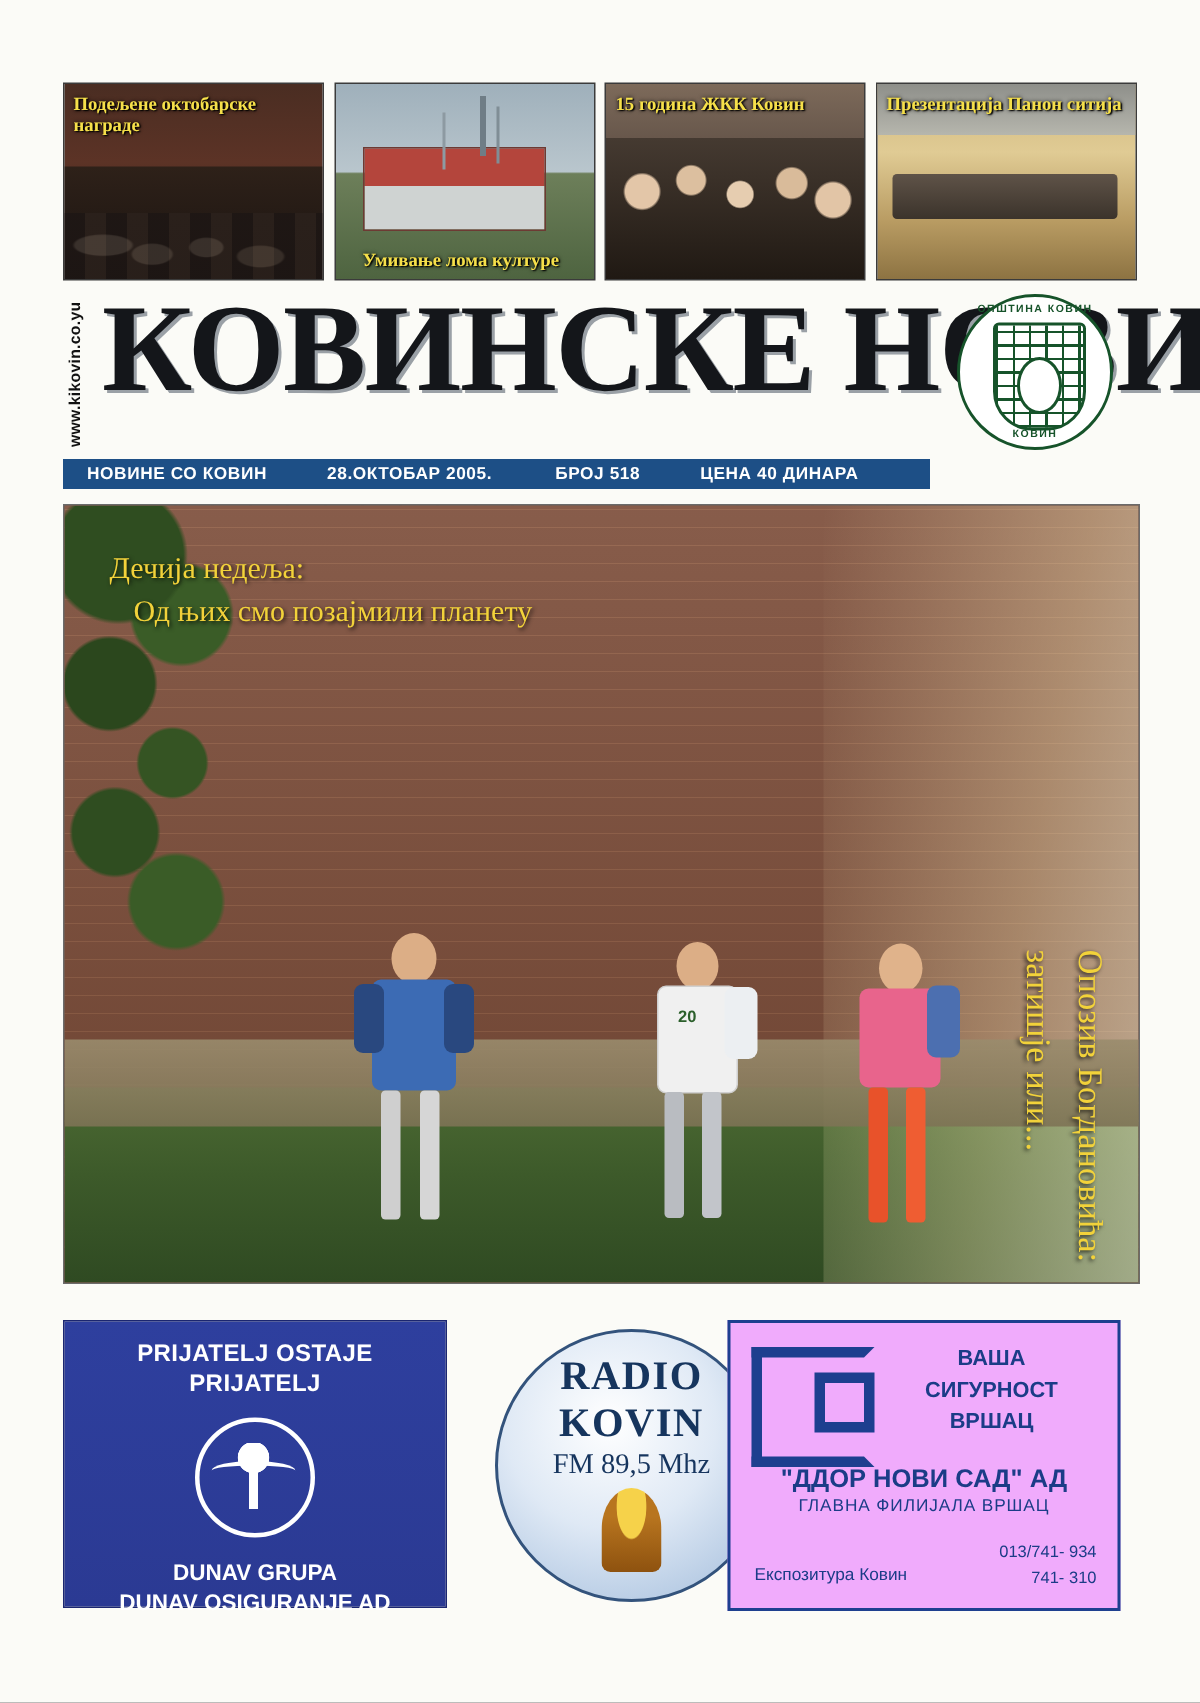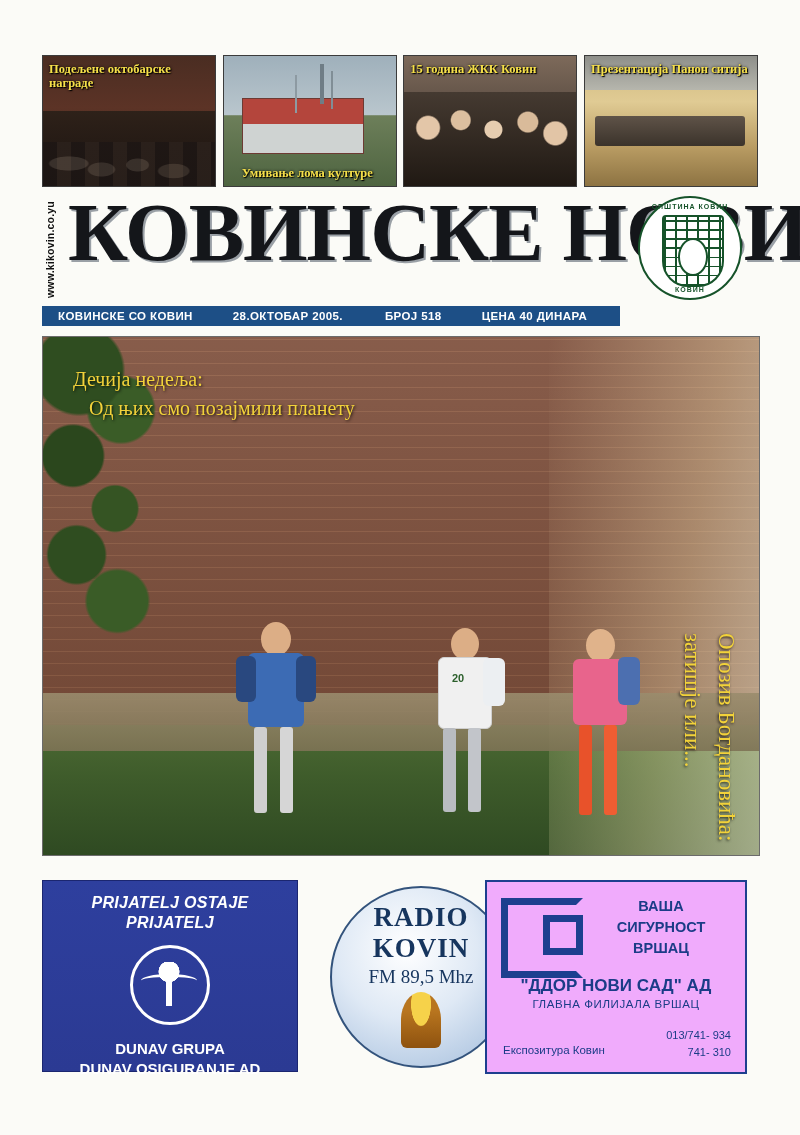--- a/index.html
+++ b/index.html
@@ -312,21 +312,21 @@
   .ad-dunav {
     position: absolute;
     left: 0; top: 0;
     width: 254px; height: 190px;
     background: linear-gradient(180deg,#2e3f9e 0%,#2b3a93 100%);
     border: 1px solid #1b2670;
     color: #fff;
     text-align: center;
   }
   .ad-dunav .t {
-    font-size: 16px; font-weight: bold; letter-spacing: .3px; margin-top: 12px; line-height: 1.25; font-style: italic;
+    font-size: 16px; font-weight: bold; letter-spacing: .3px; margin-top: 12px; line-height: 1.25;
   }
   .ad-dunav .logo {
     width: 74px; height: 74px; margin: 12px auto 0;
     border-radius: 50%;
     border: 3px solid #ffffff;
     position: relative;
   }
   .ad-dunav .logo::before {
     content:"";
     position:absolute; left:16px; top:14px; width:40px; height:44px;
@@ -434,21 +434,21 @@
     <div class="title">КОВИНСКЕ НОВИНЕ</div>
     <div class="crest">
       <div class="ring-text ring-top">ОПШТИНА КОВИН</div>
       <div class="shield"></div>
       <div class="ellipse"></div>
       <div class="ring-text ring-bottom">КОВИН</div>
     </div>
   </div>
 
   <div class="infobar">
-    <span class="ib1">КОВИНСКЕ СО КОВИН</span>
+    <span class="ib1">НОВИНЕ СО КОВИН</span>
     <span class="ib2">28.ОКТОБАР 2005.</span>
     <span class="ib3">БРОЈ 518</span>
     <span class="ib4">ЦЕНА 40 ДИНАРА</span>
   </div>
 
   <div class="hero">
     <div class="ivy"></div>
     <div class="hero-light"></div>
 
     <div class="hero-head">

